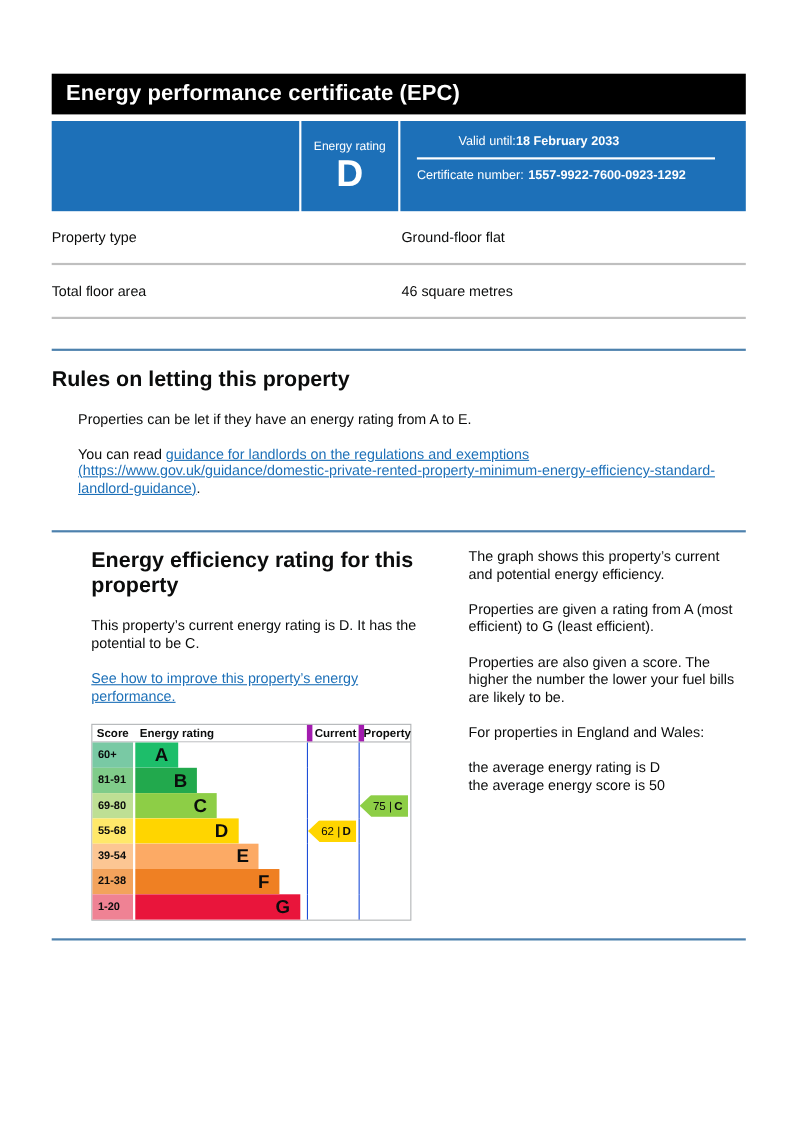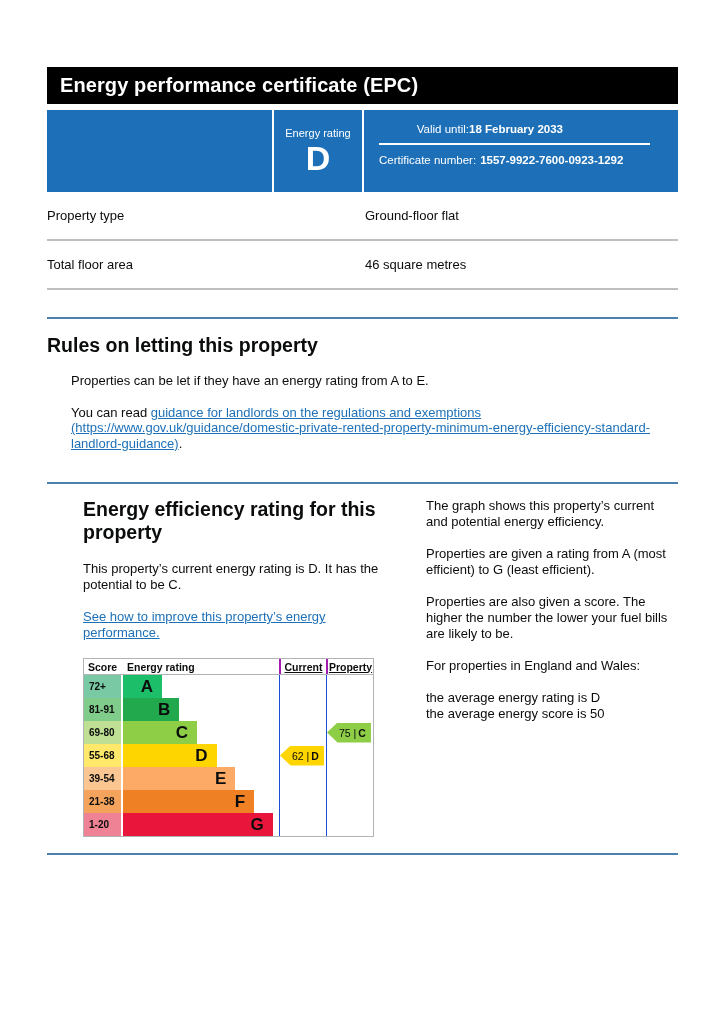--- a/index.html
+++ b/index.html
@@ -67,21 +67,21 @@
     margin-top: 18px; width: 291px;
     border: 1px solid #b1b4b6; background: #ffffff;
   }
   .chart-header {
     display: grid; grid-template-columns: 37px 158px 47px 47px;
     height: 16px; border-bottom: 1px solid #b1b4b6;
     font-size: 10.5px; font-weight: bold; align-items: center;
   }
   .chart-header .h-score { text-align: center; }
   .chart-header .h-rating { padding-left: 6px; }
-  .chart-header .h-current, .chart-header .h-potential { text-align: center; border-left: 2px solid #a21caf; height: 100%; display: flex; align-items: center; justify-content: center; text-decoration: underline; }
+  .chart-header .h-current, .chart-header .h-potential { text-align: center; border-left: 5px solid #a21caf; height: 100%; display: flex; align-items: center; justify-content: center; }
   .band-row { display: grid; grid-template-columns: 37px 158px 47px 47px; height: 23px; }
   .score-cell { display: flex; align-items: center; padding-left: 5px; font-size: 10px; font-weight: bold; }
   .bar-cell { padding-left: 2px; background: #ffffff; }
   .bar { height: 100%; display: flex; align-items: center; justify-content: flex-end; padding-right: 9px; }
   .band-letter { font-size: 17px; font-weight: bold; line-height: 17px; }
   .ind-cell { border-left: 1px solid #1d4ed8; display: flex; align-items: center; justify-content: flex-start; }
   .arrow {
     height: 20px; min-width: 43px;
     display: inline-flex; align-items: center; justify-content: center;
     padding: 0 5px 0 12px; font-size: 10.5px; color: #0b0c0c;
@@ -148,21 +148,21 @@
       <div class="epc-chart">
         <div class="chart-header">
           <span class="h-score">Score</span>
           <span class="h-rating">Energy rating</span>
           <span class="h-current">Current</span>
           <span class="h-potential">Property</span>
         </div>
 
         <div class="band-row">
           <div class="score-cell" style="background: rgb(121, 201, 164);">
-              <span>72+</span>
+              <span>60+</span>
             </div>
           <div class="bar-cell">
               <div class="bar" style="background: rgb(29, 190, 106); width: 25%;">
                 <span class="band-letter">A</span>
               </div>
             </div>
           <div class="ind-cell"></div>
           <div class="ind-cell"></div>
         </div>
         <div class="band-row">

